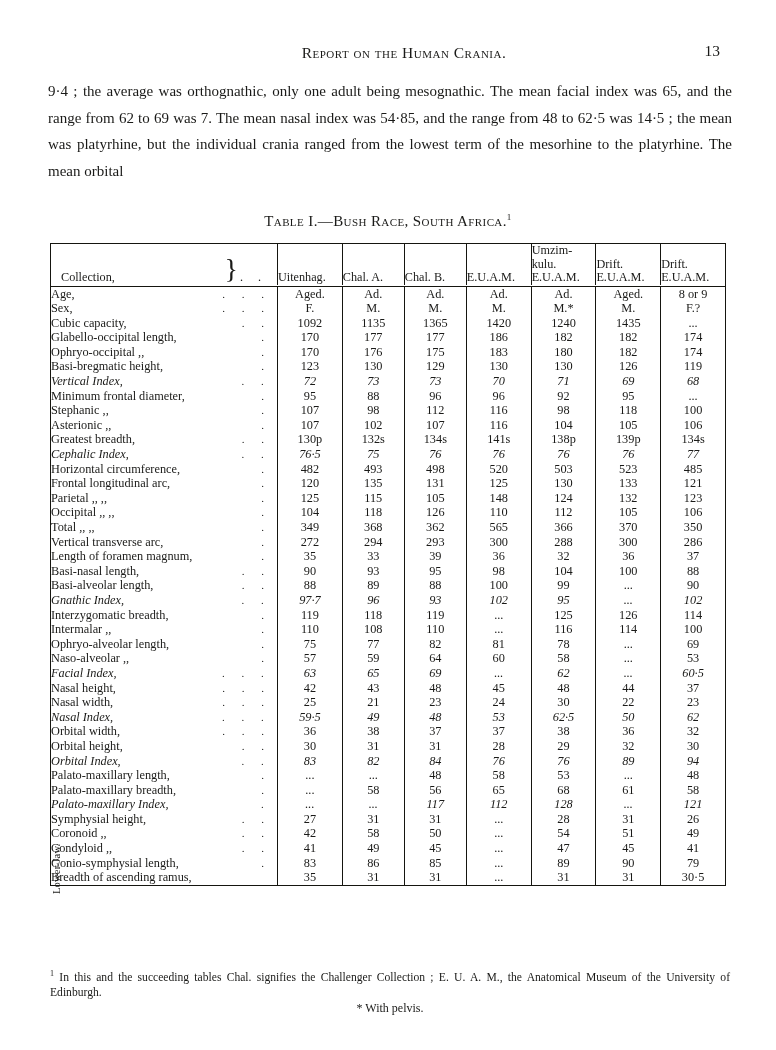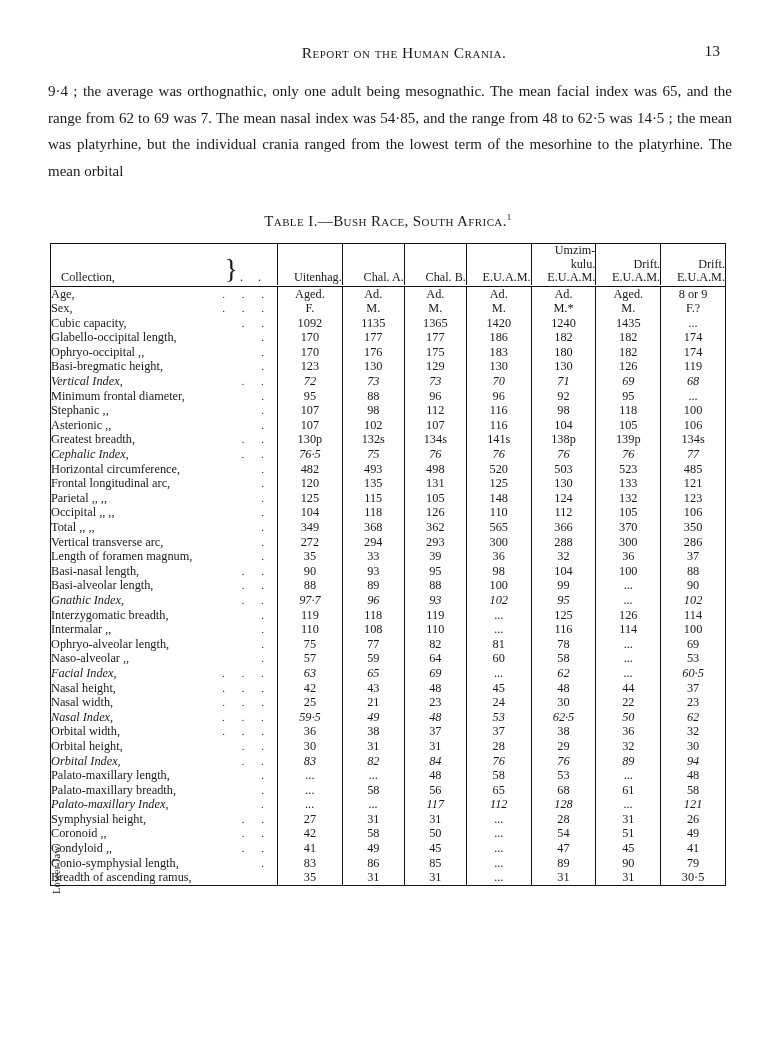--- a/index.html
+++ b/index.html
@@ -80,21 +80,21 @@
   }
   table.data td, table.data th {
     padding: 0;
     vertical-align: bottom;
     font-weight: normal;
   }
   .colsep {
     border-left: 1.1px solid #15150f;
   }
   .hdr-row td {
-    text-align: right;
+    text-align: left;
     padding: 3px 2px 1px 2px;
     font-size: 12.2px;
     line-height: 13.5px;
   }
   .hdr-row td.lbl {
     text-align: left;
     padding-left: 10px;
   }
   .hdr-cell-inner { display:block; }
   .rowline td {
@@ -619,14 +619,19 @@
             <td class="num colsep">30·5</td>
           </tr>
         </tbody>
     </table>
   </div>
 
   <div class="lowerjaw-label">
     <span>Lower Jaw.</span>
   </div>
 
+  <div class="footnote">
+    <sup>1</sup>
+    <span>In this and the succeeding tables Chal. signifies the Challenger Collection ; E. U. A. M., the Anatomical Museum of the University of Edinburgh.</span>
+    <span class="pelvis">* With pelvis.</span>
+  </div>
 
 </div>
 
 </body></html>

